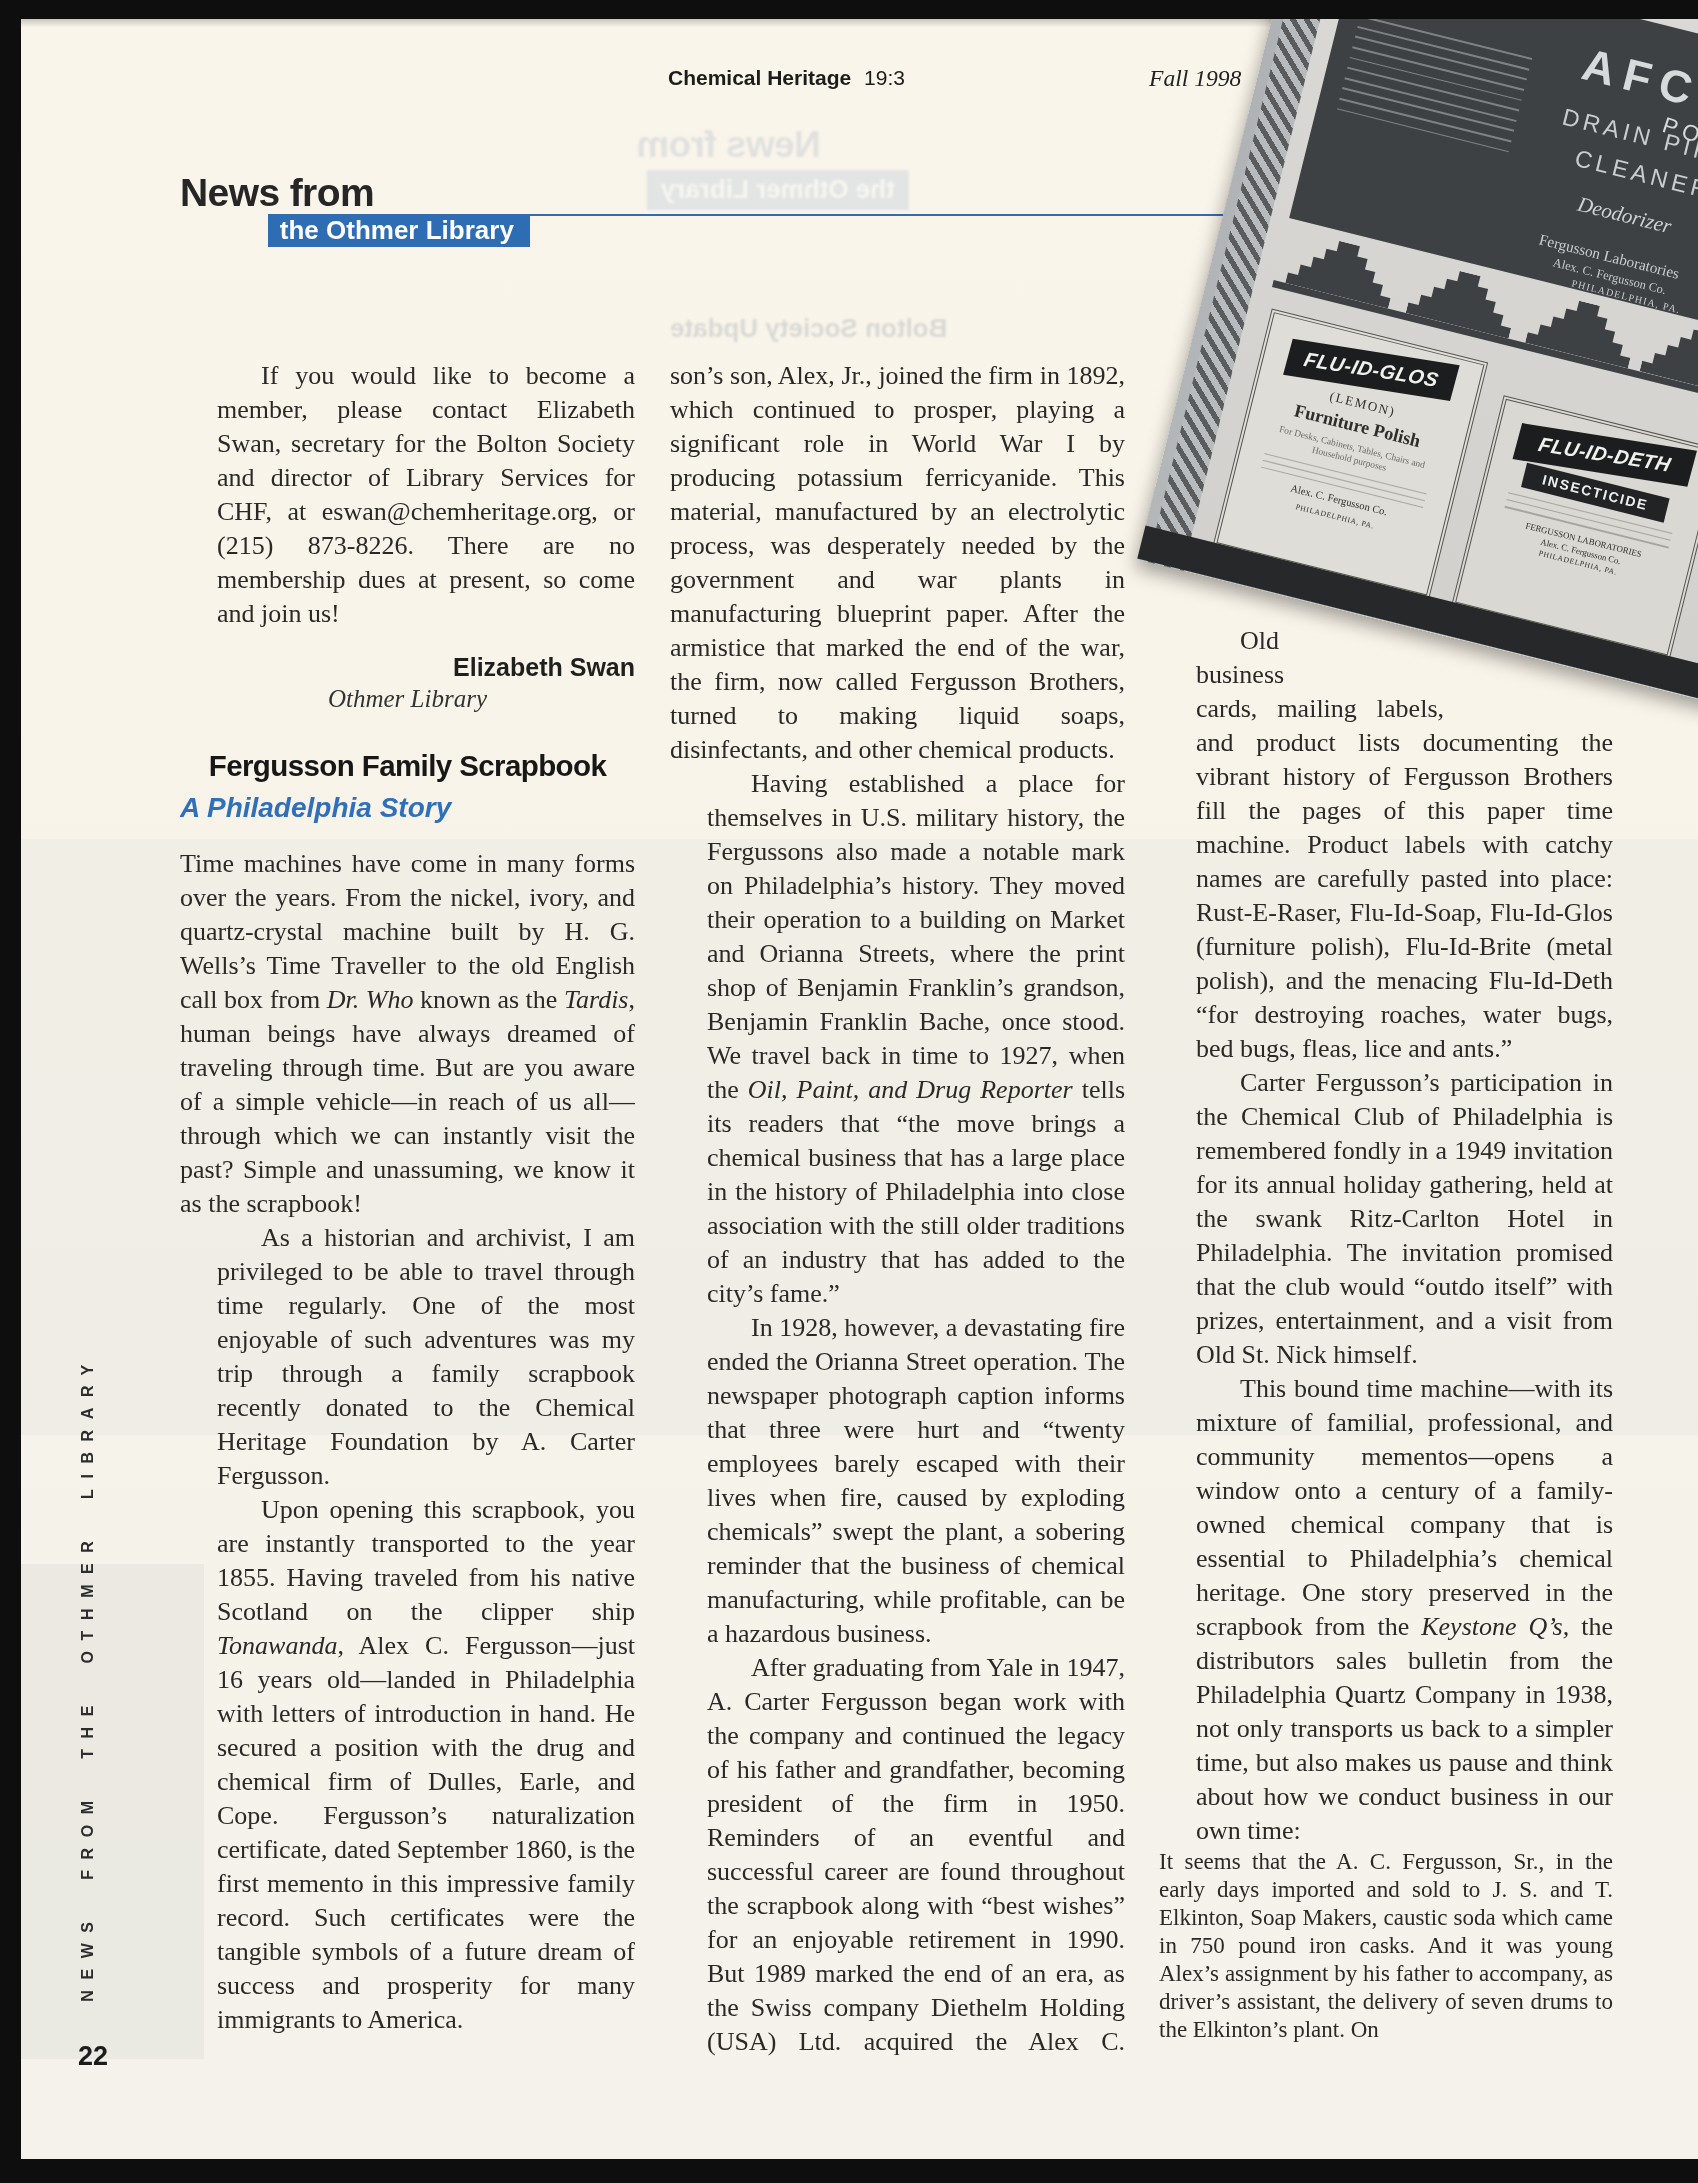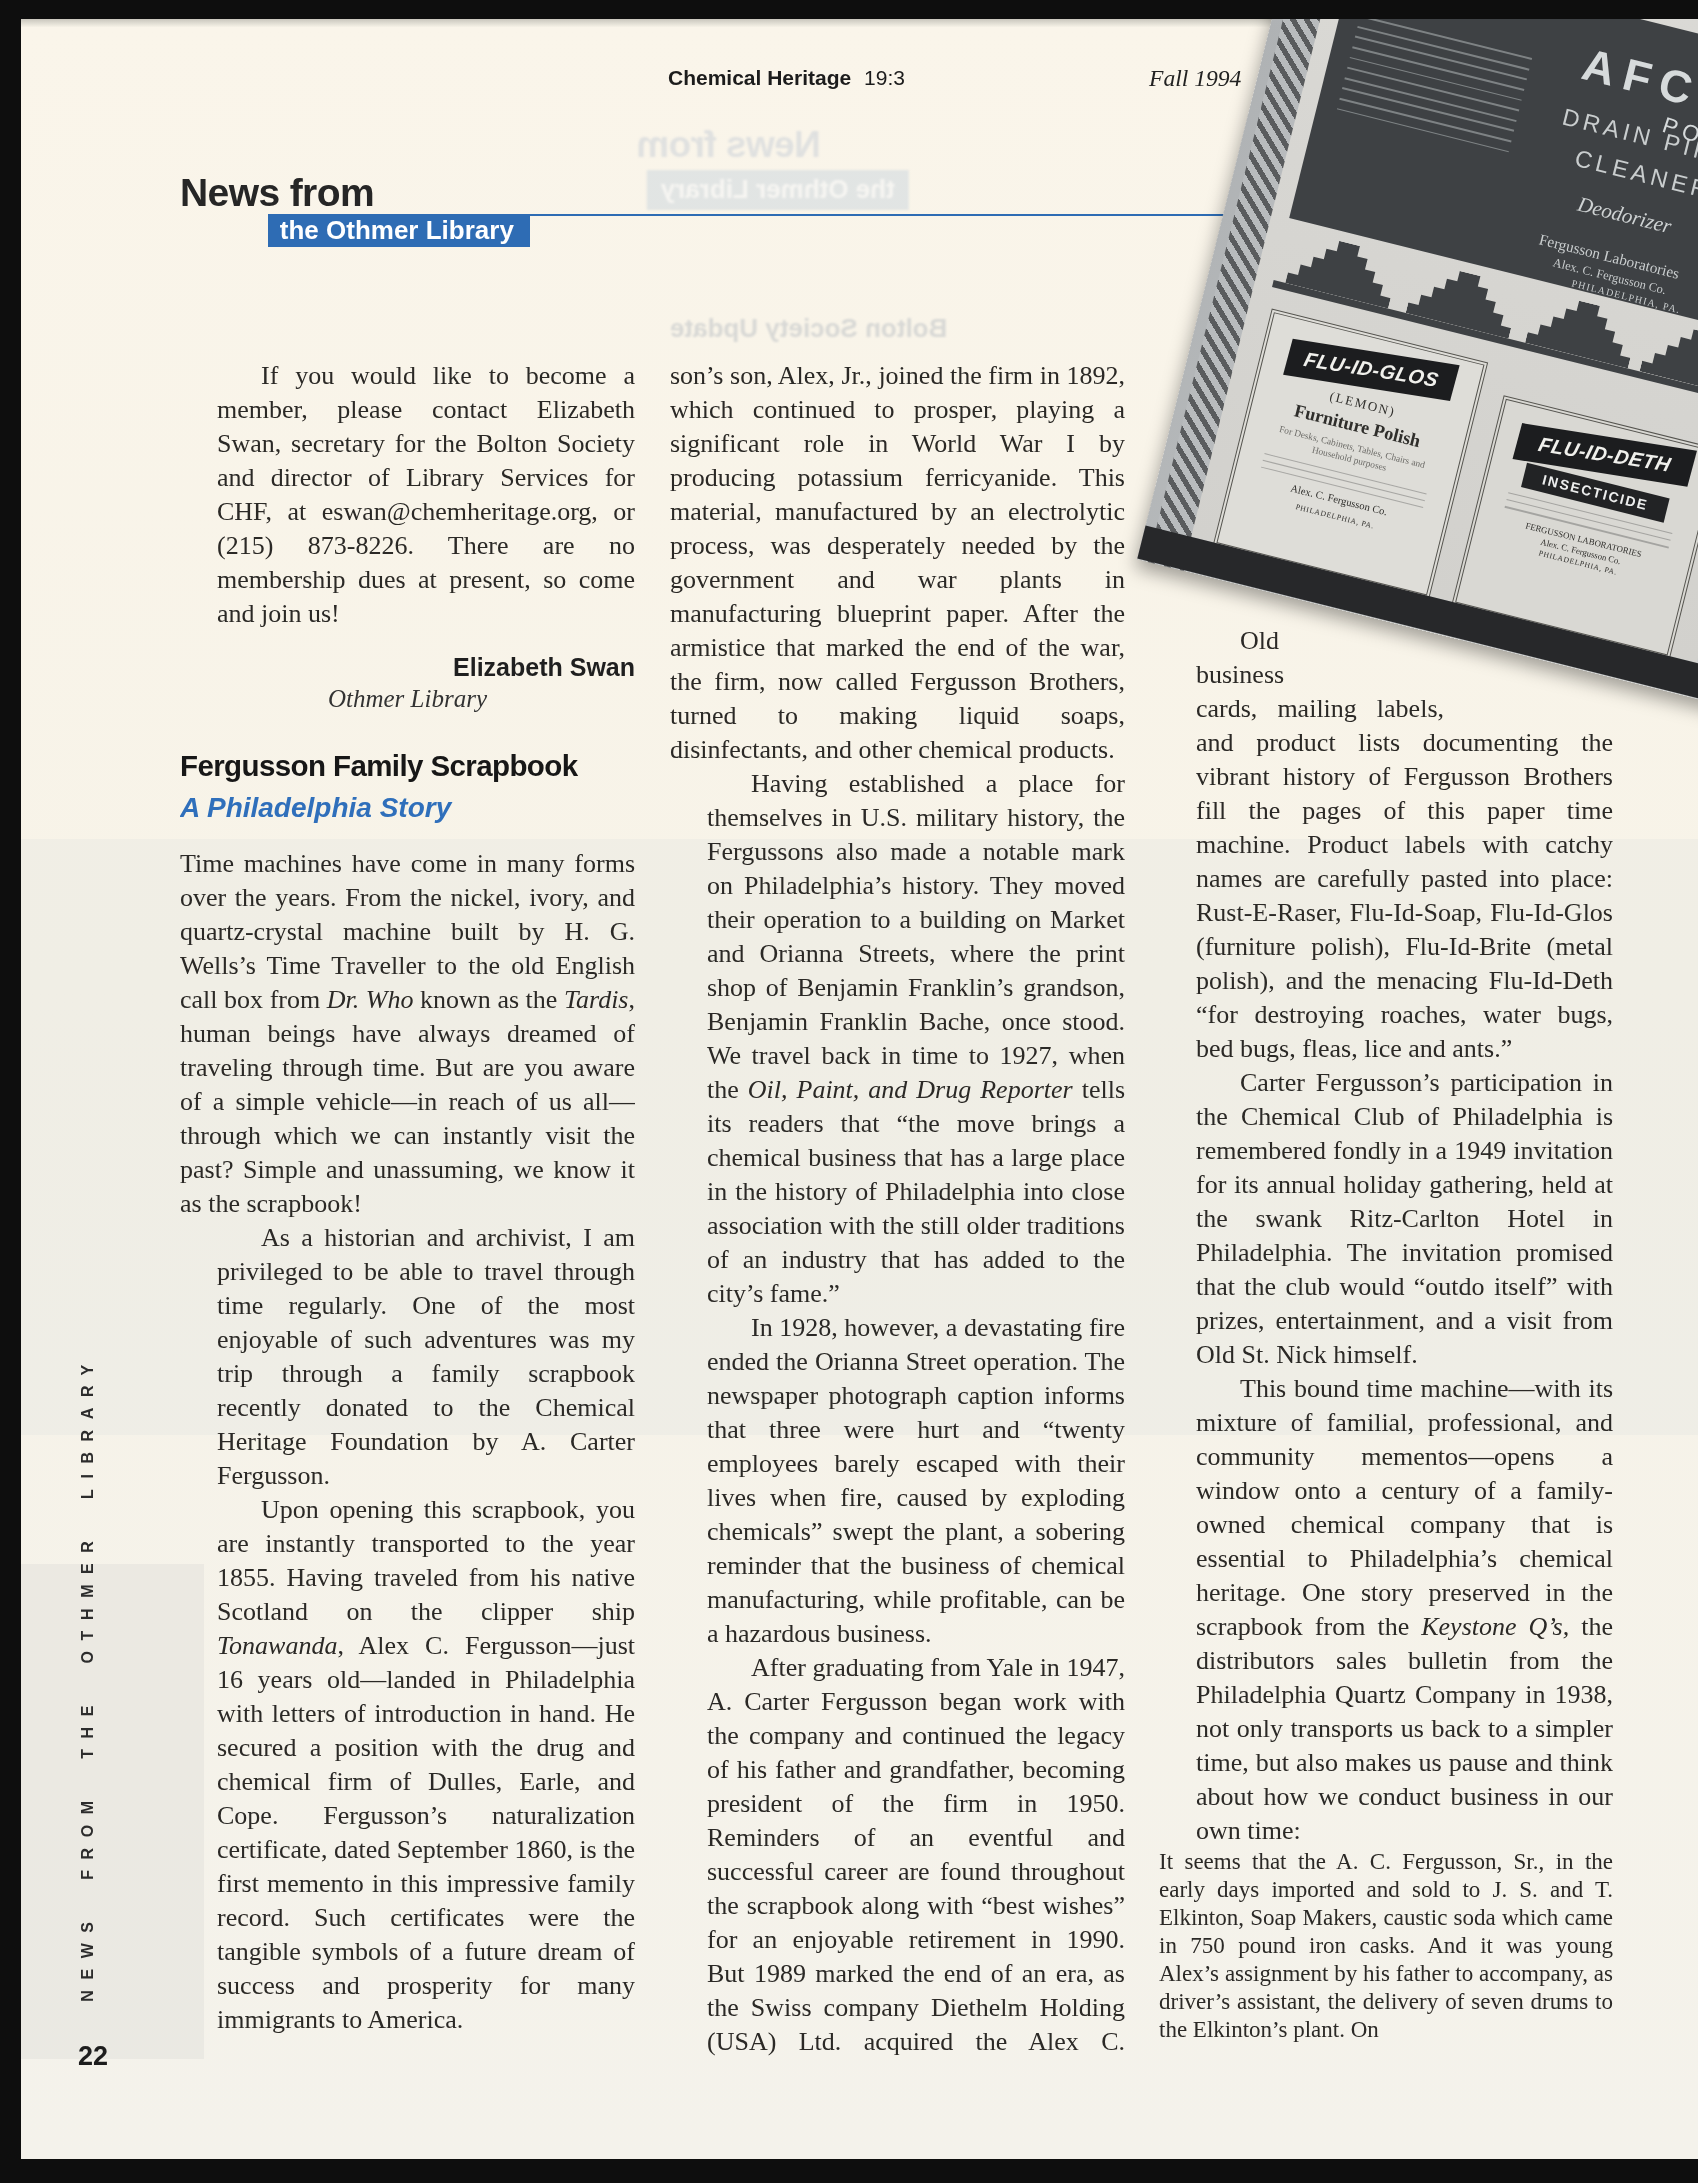--- a/index.html
+++ b/index.html
@@ -44,21 +44,21 @@
   
   .col{position:absolute;top:340px;width:455px;font-size:26px;line-height:34px;color:#2b2926;
        text-align:justify;z-index:3;overflow:hidden;}
   #col1{left:159px;height:1681px;}
   #col2{left:649px;height:1698px;}
   #col3{left:1138px;top:605px;width:454px;height:1510px;}
   .col p{margin:0;}
   .para.ind{text-indent:44px;margin-left:37px;}
   .signame{margin-top:21px;font:700 25px/31px "Liberation Sans",sans-serif;color:#1f1f1f;text-align:right;}
   .sigrole{font:italic 400 25px/32px "Liberation Serif",serif;color:#333;text-align:center;}
-  .h2{margin-top:34px;font:700 29.5px/34px "Liberation Sans",sans-serif;letter-spacing:-0.6px;color:#171717;text-align:left;}
+  .h2{margin-top:34px;font:700 29.5px/34px "Liberation Sans",sans-serif;letter-spacing:-0.6px;color:#171717;text-align:center;}
   .h3{margin-top:9.4px;margin-bottom:23px;font:italic 700 28px/32px "Liberation Sans",sans-serif;color:#2f6fbb;text-align:left;}
   .quote{margin-top:17.7px;font-size:23px;line-height:28px;}
   .sp-a{float:right;clear:right;width:263px;height:35px;}
   .sp-b{float:right;clear:right;width:169px;height:35px;}
 
   
   .photo{position:absolute;left:1276px;top:-101px;width:649px;height:661px;
          transform:rotate(14deg);transform-origin:0 0;z-index:5;
          background:linear-gradient(105deg,#aeb1b3,#bfc2c3 55%,#cdcfd0);
          box-shadow:0 8.3px 17.7px rgba(0,0,0,.35);}
@@ -125,21 +125,21 @@
   <div class="ghost-head">
     <div class="gh1">News from</div>
     <div class="gh2">the Othmer Library</div>
   </div>
   <div class="ghost-col2">Bolton Society Update</div>
 
   <div class="rh-left">
     <span class="j">Chemical Heritage</span>
     <span class="i">19:3</span>
   </div>
-  <div class="rh-right">Fall 1994</div>
+  <div class="rh-right">Fall 1998</div>
 
   <div class="mast-rule"></div>
   <div class="mast-title">News from</div>
   <div class="mast-banner">the Othmer Library</div>
 
   <div class="col" id="col1">
       <p class="para ind"><span>If you would like to become a member, please contact Elizabeth Swan, secretary for the Bolton Society and director of Library Services for CHF, at eswan@chemheritage.org, or (215) 873-8226. There are no membership dues at present, so come and join us!</span></p>
       <div class="signame">Elizabeth Swan</div>
       <div class="sigrole">Othmer Library</div>
       <div class="h2">Fergusson Family Scrapbook</div>

